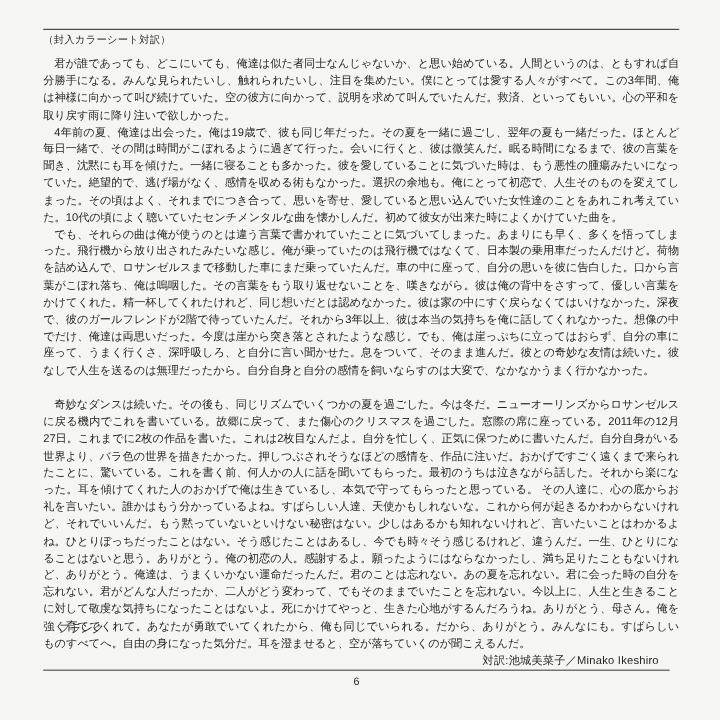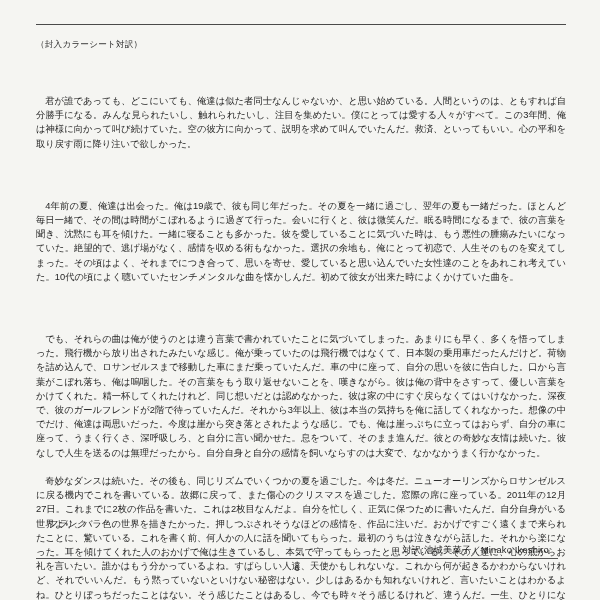--- a/index.html
+++ b/index.html
@@ -24,39 +24,38 @@
     position: absolute;
     left: 0;
     top: 24px;
     width: 530px;
     height: 0;
     border-top: 1.2px solid #4a4a4a;
   }
   .header-note {
     position: absolute;
     left: 0;
-    top: 39px;
+    top: 28px;
     font-size: 8.6px;
     letter-spacing: 0.2px;
     color: #2a2a2a;
     font-family: Liberation Mono, monospace;
   }
   .body-text {
     position: absolute;
     left: 0;
     top: 46px;
     width: 530px;
     font-size: 9.3px;
     line-height: 14.2px;
     text-align: justify;
     color: #1f1f1f;
   }
   .body-text p {
     text-indent: 1em;
-    margin-top: 48px;
   }
   .body-text p.spaced {
     margin-top: 14.2px;
   }
   .signature {
     position: absolute;
     left: 12px;
     top: 518px;
     font-size: 9.3px;
     color: #1f1f1f;

